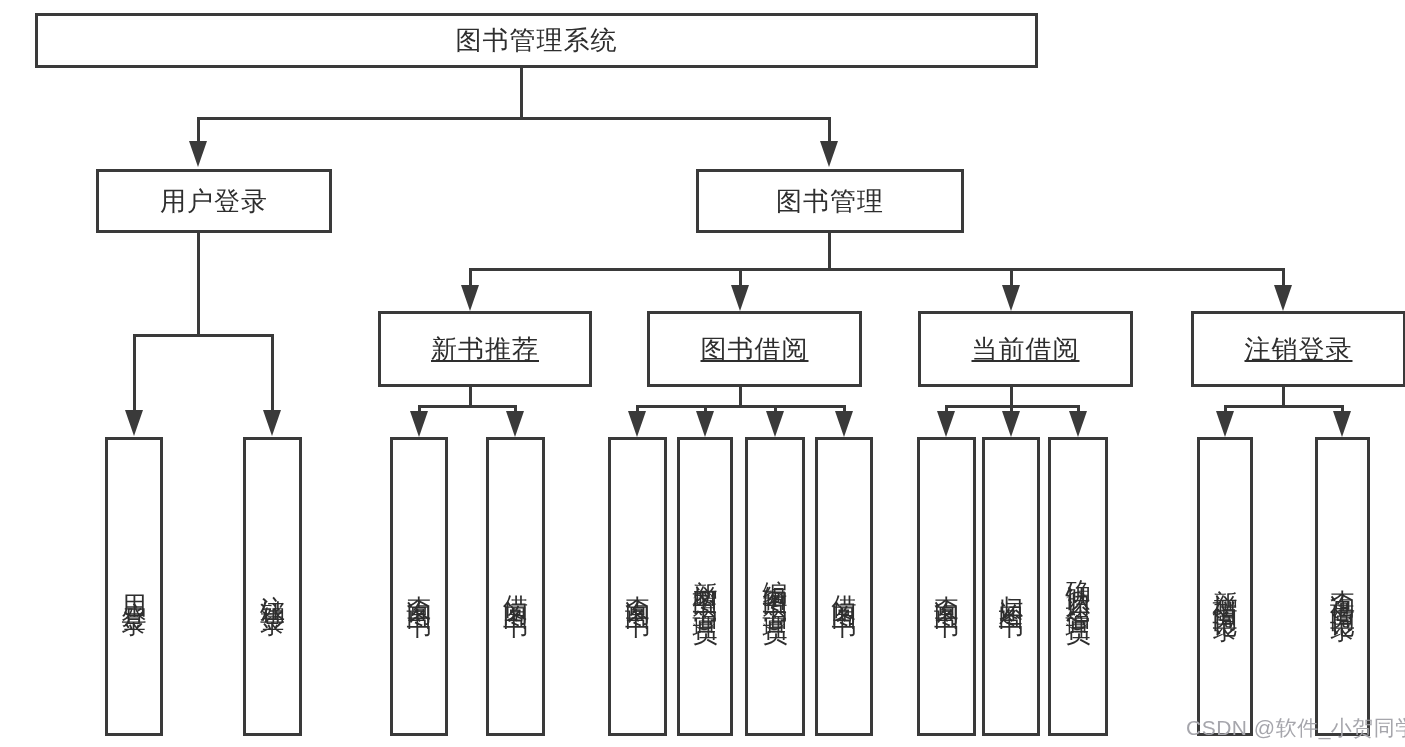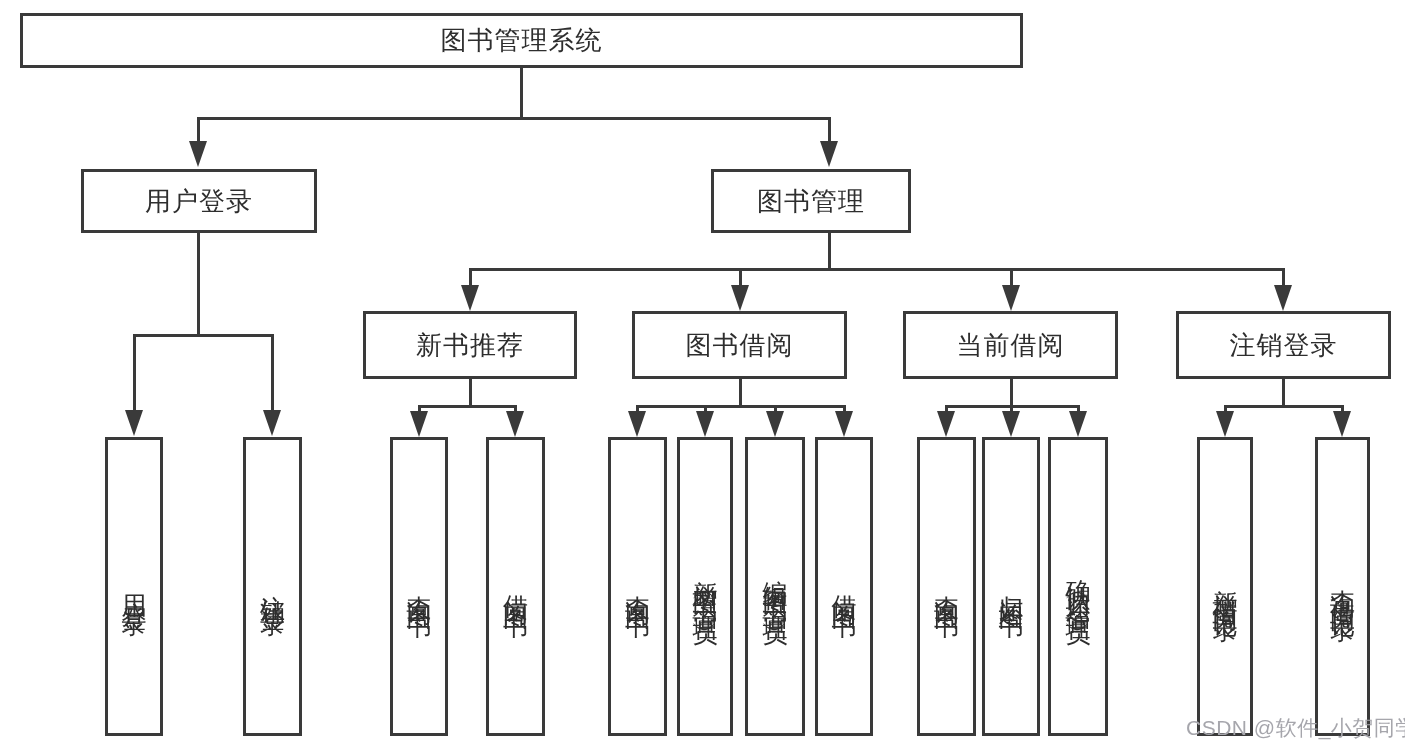--- a/index.html
+++ b/index.html
@@ -25,24 +25,24 @@
     position: absolute;
     box-sizing: border-box;
     background: var(--background);
     border: 3px solid var(--line);
     display: flex;
     align-items: center;
     justify-content: center;
     color: var(--text);
     z-index: 2;
   }
-  .hbox { font-size: 26px; letter-spacing: 1px; white-space: nowrap; }
+  .hbox { font-size: 26px; letter-spacing: 1px; white-space: nowrap; margin-left: 15px; }
   .root  { left: 20px; top: 13px; width: 1003px; height: 55px; }
   .lvl1  { top: 169px; height: 64px; }
-  .lvl2  { top: 311px; height: 68px; }
+  .lvl2  { top: 311px; height: 76px; text-decoration: underline; }
   .vbox  { top: 437px; height: 299px; font-size: 25px; }
   .vtext {
     writing-mode: vertical-rl;
     text-orientation: mixed;
     letter-spacing: 6px;
     line-height: 1;
   }
 
   
   .line { position: absolute; background: var(--line); z-index: 1; }
@@ -73,21 +73,21 @@
 
 <div class="canvas">
 
   <div class="node hbox root">
     <span>图书管理系统</span>
   </div>
 
   <div class="node hbox lvl1" style="left:81px;width:236px">
     <span>用户登录</span>
   </div>
-  <div class="node hbox lvl1" style="left:711px;width:200px">
+  <div class="node hbox lvl1" style="left:681px;width:268px">
     <span>图书管理</span>
   </div>
 
   <div class="node hbox lvl2" style="left:363px;width:214px">
     <span>新书推荐</span>
   </div>
   <div class="node hbox lvl2" style="left:903px;width:215px">
     <span>当前借阅</span>
   </div>
   <div class="node hbox lvl2" style="left:632px;width:215px">

